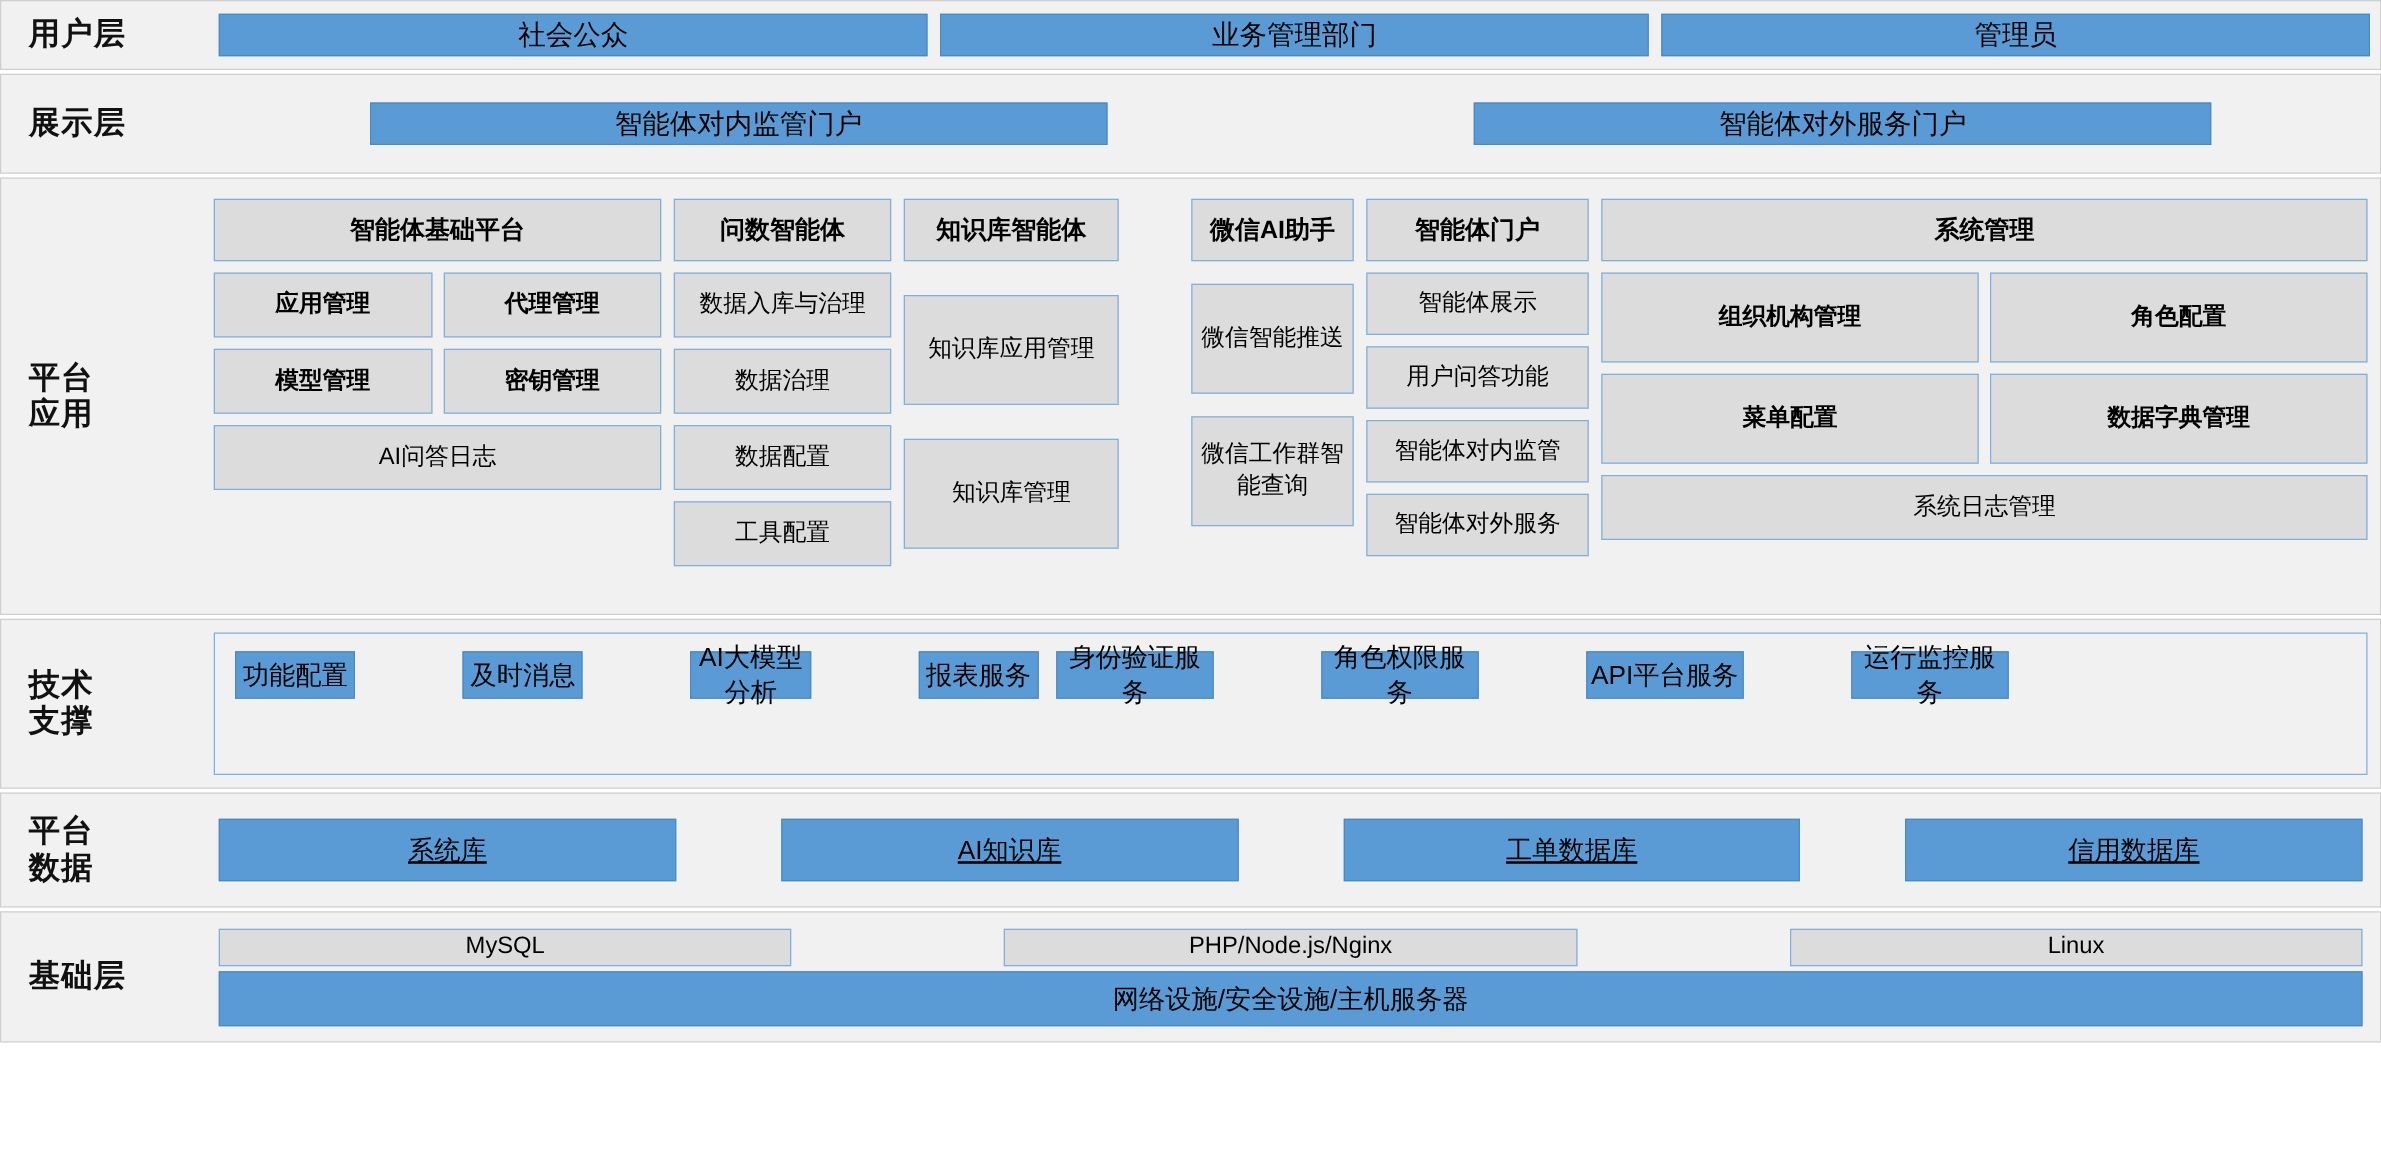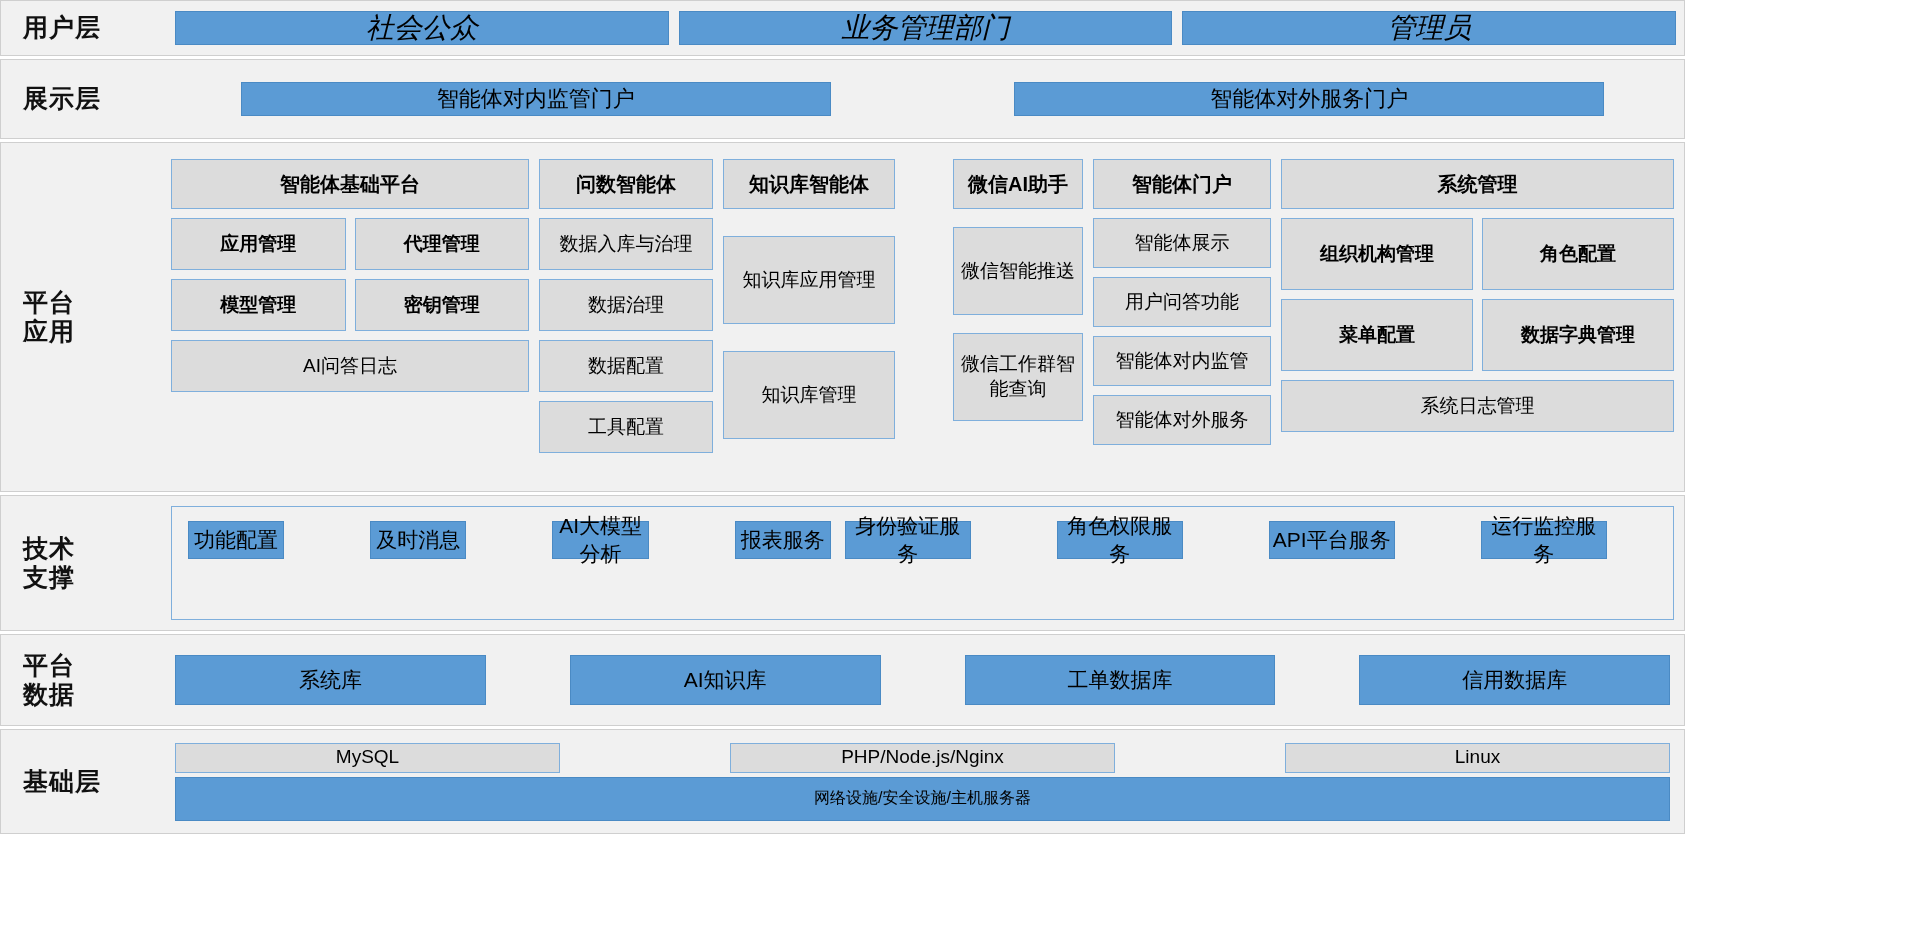--- a/index.html
+++ b/index.html
@@ -9,21 +9,21 @@
   }
   body {
     width: 1905px;
     height: 938px;
     font-family: "Liberation Sans", "DejaVu Sans", sans-serif;
     color: #000000;
     overflow: hidden;
   }
 
   .diagram {
-    width: 1685px;
+    width: 1905px;
     height: 938px;
     box-sizing: border-box;
     display: flex;
     flex-direction: column;
     background: #ffffff;
   }
 
   
   .layer {
     display: flex;
@@ -90,22 +90,21 @@
   
   #layer-user { height: 56px; }
   #layer-user .layer-body {
     justify-content: space-between;
     padding: 0 8px 0 14px;
     gap: 10px;
   }
   #layer-user .blue-box {
     height: 34px;
     flex: 1 1 0;
-    font-size: 28px;
-    font-style: italic;
+    font-size: 22px;
   }
 
   
   #layer-present { height: 80px; }
   #layer-present .layer-body {
     justify-content: space-around;
     padding: 0 8px;
     gap: 40px;
   }
   #layer-present .blue-box {
@@ -186,20 +185,21 @@
     flex: 1 1 0;
     height: 38px;
     font-size: 21px;
   }
 
   
   #layer-data { height: 92px; }
   #layer-data .layer-body {
     gap: 84px;
     padding: 0 14px;
+    text-decoration: underline;
   }
   #layer-data .blue-box {
     flex: 1 1 0;
     height: 50px;
     font-size: 21px;
   }
 
   
   #layer-infra { height: 105px; margin-bottom: 0; }
   #layer-infra .layer-body {
@@ -216,21 +216,21 @@
   }
   .infra-row-top .grey-box {
     flex: 1 1 0;
     height: 30px;
     font-size: 19px;
     border: 1px solid #7fafdc;
   }
   .infra-wide {
     width: 100%;
     height: 44px;
-    font-size: 16px;
+    font-size: 21px;
     text-align: center;
   }
 </style>
 </head>
 <body>
 
 <div class="diagram">
 
   <div class="layer" id="layer-user">
     <div class="layer-label">用户层</div>

